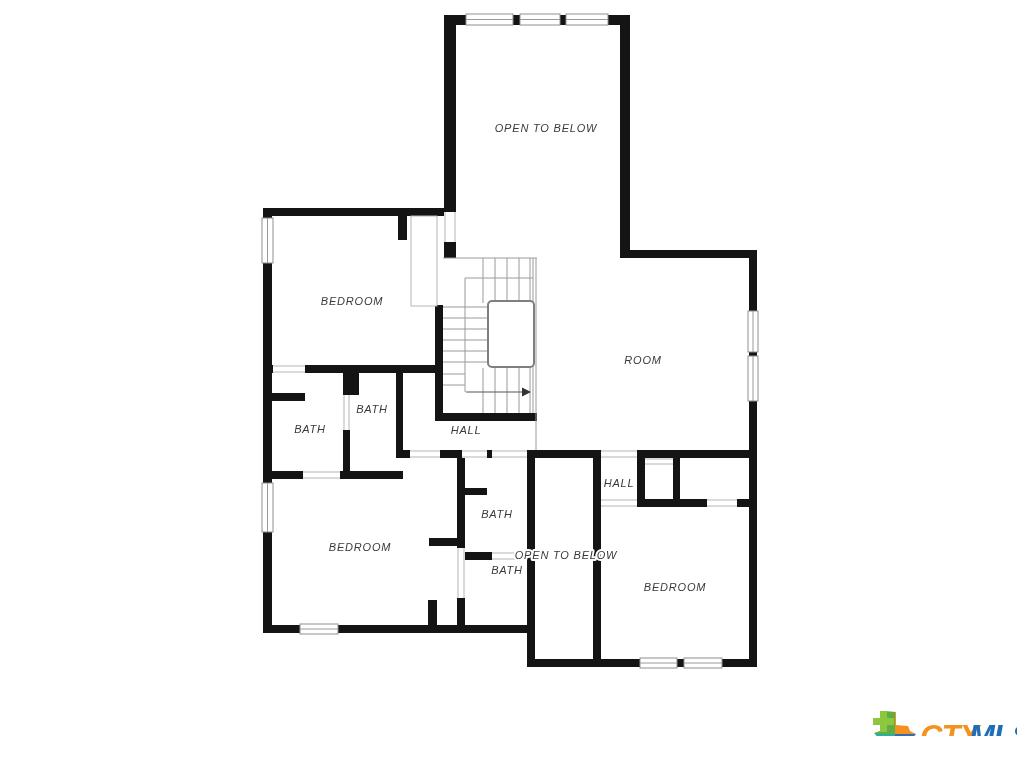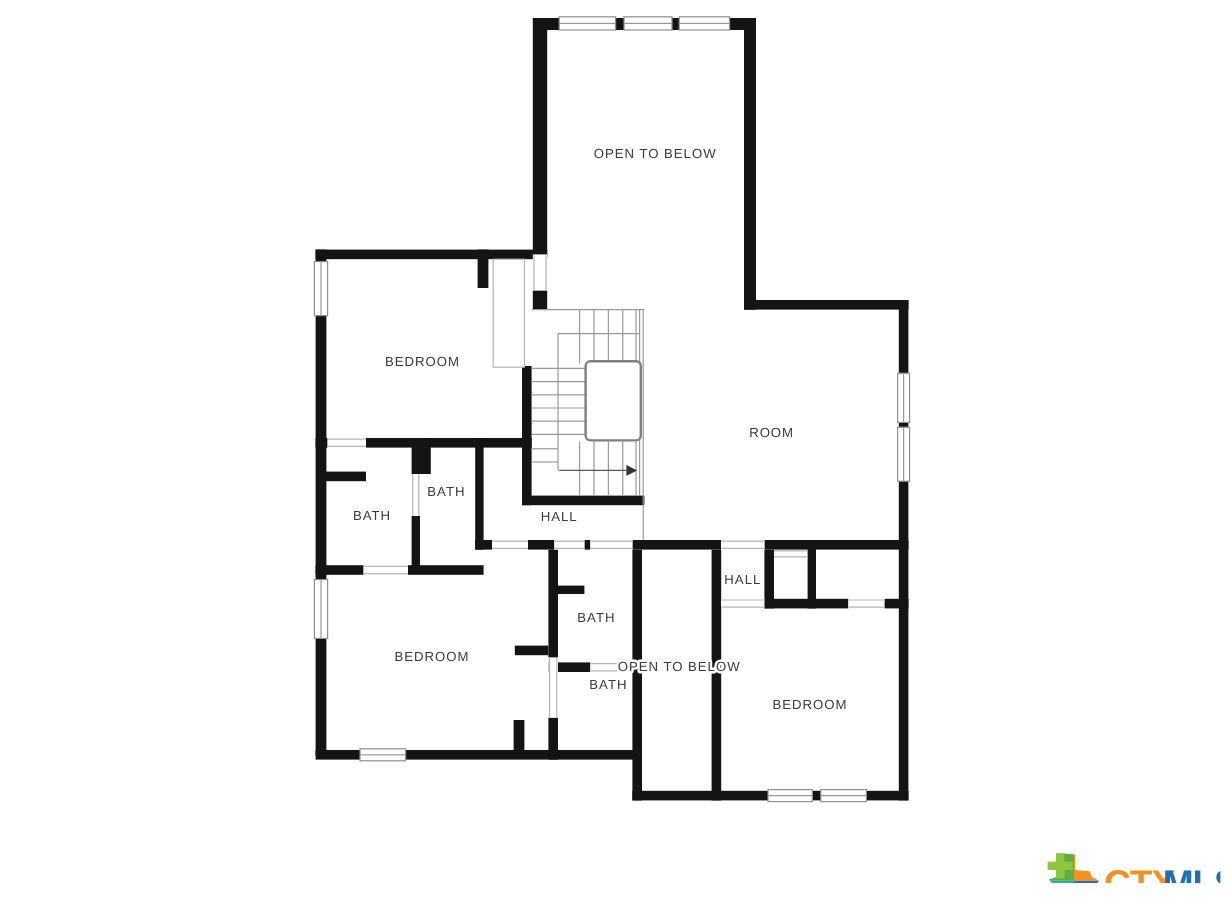--- a/index.html
+++ b/index.html
@@ -1,17 +1,17 @@
 <!DOCTYPE html>
 <html><head>
 <meta charset="utf-8">
 <style>
   html,body{margin:0;padding:0;background:#ffffff;}
   .stage{position:relative;width:1024px;height:736px;background:#ffffff;overflow:hidden;
-         font-family:"Liberation Sans", sans-serif;}
+         font-family:"Liberation Sans", sans-serif;font-style:italic;}
   svg text.room-label{
     font-family:"Liberation Sans", sans-serif;
     font-size:11px;letter-spacing:0.8px;fill:#3a3a3a;
     text-anchor:middle;
     paint-order:stroke;stroke:#ffffff;stroke-width:4px;stroke-linejoin:round;
   }
   .footer-disclaimer{
     position:absolute;left:0;right:0;top:735px;text-align:center;
     color:#cbcbcb;font-size:11.5px;letter-spacing:0.6px;
   }

